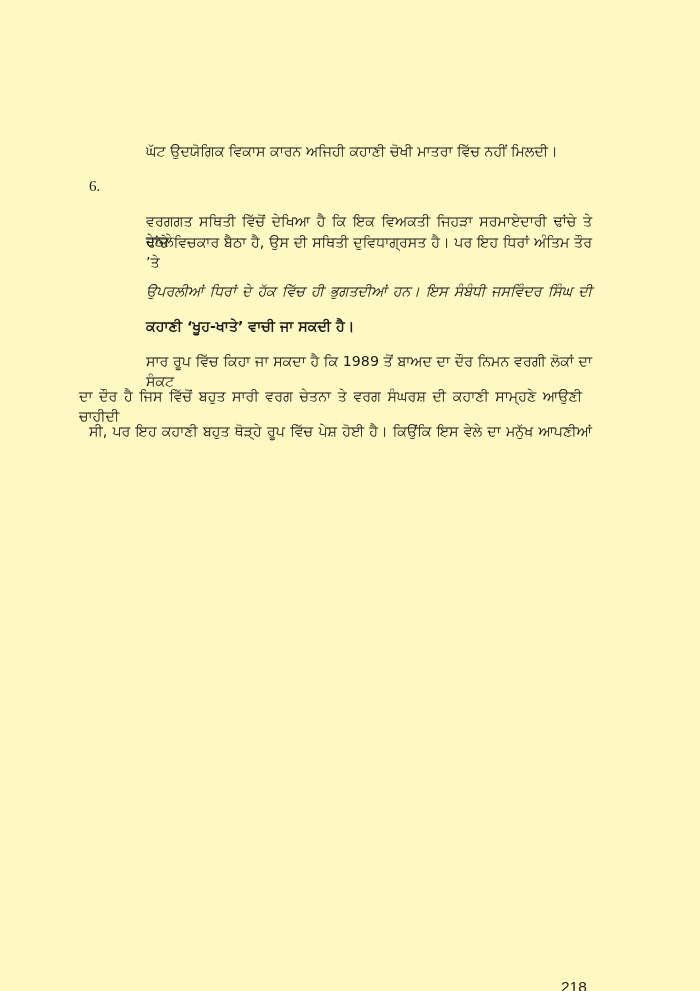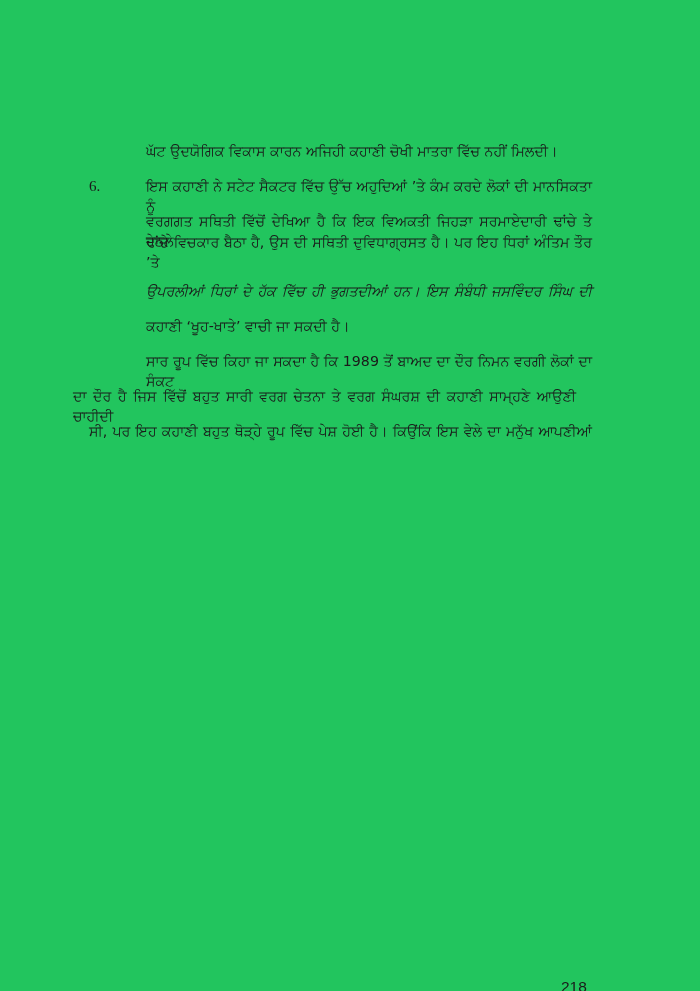--- a/index.html
+++ b/index.html
@@ -13,21 +13,21 @@
     position: relative;
     overflow: hidden;
     font-family: "DejaVu Sans", "Liberation Sans", sans-serif;
     color: #1a1a1a;
   }
   .page {
     position: absolute;
     left: 0; top: 0;
     width: 700px;
     height: 991px;
-    background: #22c55e;
+    background: #fef9c3;
   }
   .line {
     position: absolute;
     font-size: 14.2px;
     line-height: 20px;
     white-space: nowrap;
     letter-spacing: 0px;
   }
   .just {
     text-align: justify;
@@ -50,24 +50,23 @@
   }
 </style>
 </head>
 <body>
 
 <div class="page">
 
   <div class="line" style="left:146px; top:141px;">ਘੱਟ ਉਦਯੋਗਿਕ ਵਿਕਾਸ ਕਾਰਨ ਅਜਿਹੀ ਕਹਾਣੀ ਚੋਖੀ ਮਾਤਰਾ ਵਿੱਚ ਨਹੀਂ ਮਿਲਦੀ।</div>
 
   <div class="num" style="left:89px; top:176px;">6.</div>
-  <div class="line just" style="left:146px; top:176px; width:446px;">ਇਸ ਕਹਾਣੀ ਨੇ ਸਟੇਟ ਸੈਕਟਰ ਵਿੱਚ ਉੱਚ ਅਹੁਦਿਆਂ ’ਤੇ ਕੰਮ ਕਰਦੇ ਲੋਕਾਂ ਦੀ ਮਾਨਸਿਕਤਾ ਨੂੰ</div>
   <div class="line just" style="left:146px; top:211px; width:446px;">ਵਰਗਗਤ ਸਥਿਤੀ ਵਿੱਚੋਂ ਦੇਖਿਆ ਹੈ ਕਿ ਇਕ ਵਿਅਕਤੀ ਜਿਹੜਾ ਸਰਮਾਏਦਾਰੀ ਢਾਂਚੇ ਤੇ ਹੇਠਲੇ</div>
   <div class="line just" style="left:146px; top:232px; width:446px;">ਢਾਂਚੇ ਵਿਚਕਾਰ ਬੈਠਾ ਹੈ, ਉਸ ਦੀ ਸਥਿਤੀ ਦੁਵਿਧਾਗ੍ਰਸਤ ਹੈ। ਪਰ ਇਹ ਧਿਰਾਂ ਅੰਤਿਮ ਤੌਰ ’ਤੇ</div>
   <div class="line just" style="left:146px; top:281px; width:446px;font-style:italic;">ਉਪਰਲੀਆਂ ਧਿਰਾਂ ਦੇ ਹੱਕ ਵਿੱਚ ਹੀ ਭੁਗਤਦੀਆਂ ਹਨ। ਇਸ ਸੰਬੰਧੀ ਜਸਵਿੰਦਰ ਸਿੰਘ ਦੀ</div>
-  <div class="line" style="left:146px; top:316px;">ਕਹਾਣੀ ‘ਖੂਹ-ਖਾਤੇ’ ਵਾਚੀ ਜਾ ਸਕਦੀ ਹੈ।</div>
+  <div class="line" style="left:146px; top:316px;font-weight:bold;">ਕਹਾਣੀ ‘ਖੂਹ-ਖਾਤੇ’ ਵਾਚੀ ਜਾ ਸਕਦੀ ਹੈ।</div>
 
   <div class="line just" style="left:146px; top:351px; width:446px;">ਸਾਰ ਰੂਪ ਵਿੱਚ ਕਿਹਾ ਜਾ ਸਕਦਾ ਹੈ ਕਿ 1989 ਤੋਂ ਬਾਅਦ ਦਾ ਦੌਰ ਨਿਮਨ ਵਰਗੀ ਲੋਕਾਂ ਦਾ ਸੰਕਟ</div>
-  <div class="line just" style="left:73px; top:386px; width:503px;">ਦਾ ਦੌਰ ਹੈ ਜਿਸ ਵਿੱਚੋਂ ਬਹੁਤ ਸਾਰੀ ਵਰਗ ਚੇਤਨਾ ਤੇ ਵਰਗ ਸੰਘਰਸ਼ ਦੀ ਕਹਾਣੀ ਸਾਮ੍ਹਣੇ ਆਉਣੀ ਚਾਹੀਦੀ</div>
+  <div class="line just" style="left:79px; top:386px; width:503px;">ਦਾ ਦੌਰ ਹੈ ਜਿਸ ਵਿੱਚੋਂ ਬਹੁਤ ਸਾਰੀ ਵਰਗ ਚੇਤਨਾ ਤੇ ਵਰਗ ਸੰਘਰਸ਼ ਦੀ ਕਹਾਣੀ ਸਾਮ੍ਹਣੇ ਆਉਣੀ ਚਾਹੀਦੀ</div>
   <div class="line just" style="left:89px; top:421px; width:503px;">ਸੀ, ਪਰ ਇਹ ਕਹਾਣੀ ਬਹੁਤ ਥੋੜ੍ਹੇ ਰੂਪ ਵਿੱਚ ਪੇਸ਼ ਹੋਈ ਹੈ। ਕਿਉਂਕਿ ਇਸ ਵੇਲੇ ਦਾ ਮਨੁੱਖ ਆਪਣੀਆਂ</div>
 
   <div class="page-number">218</div>
 </div>
 
 </body></html>

